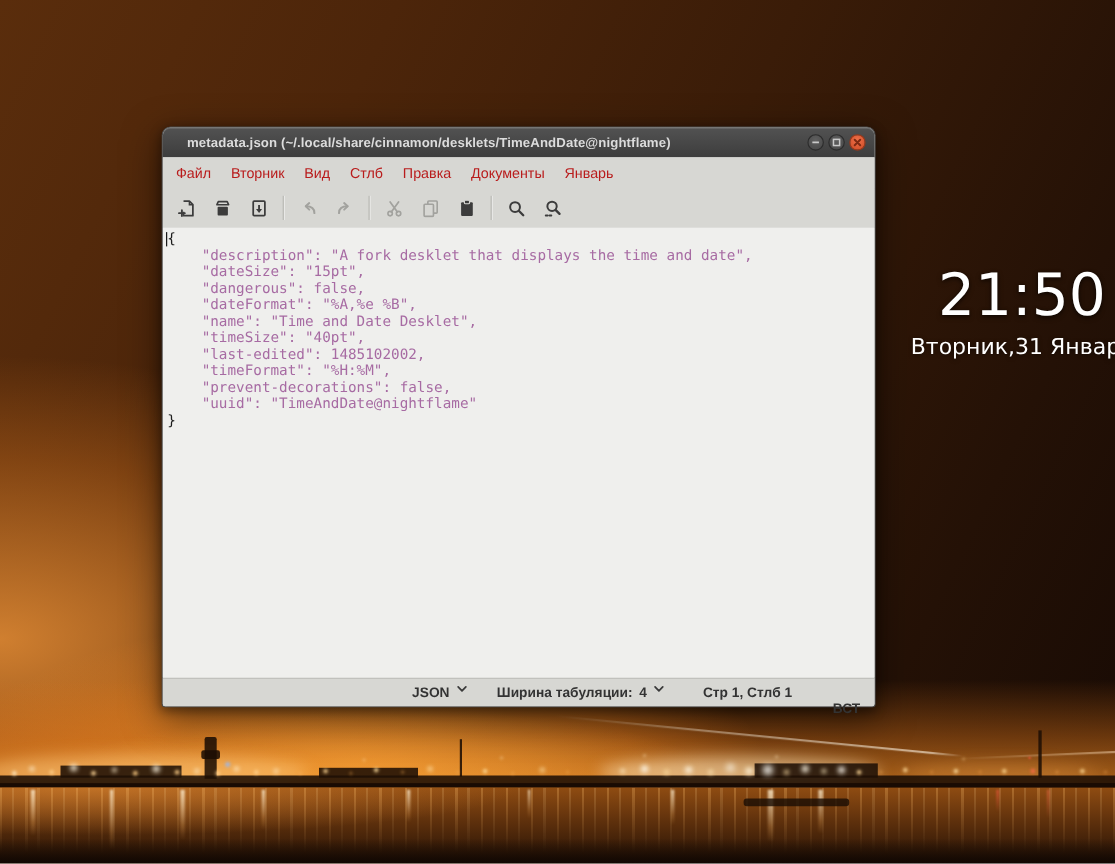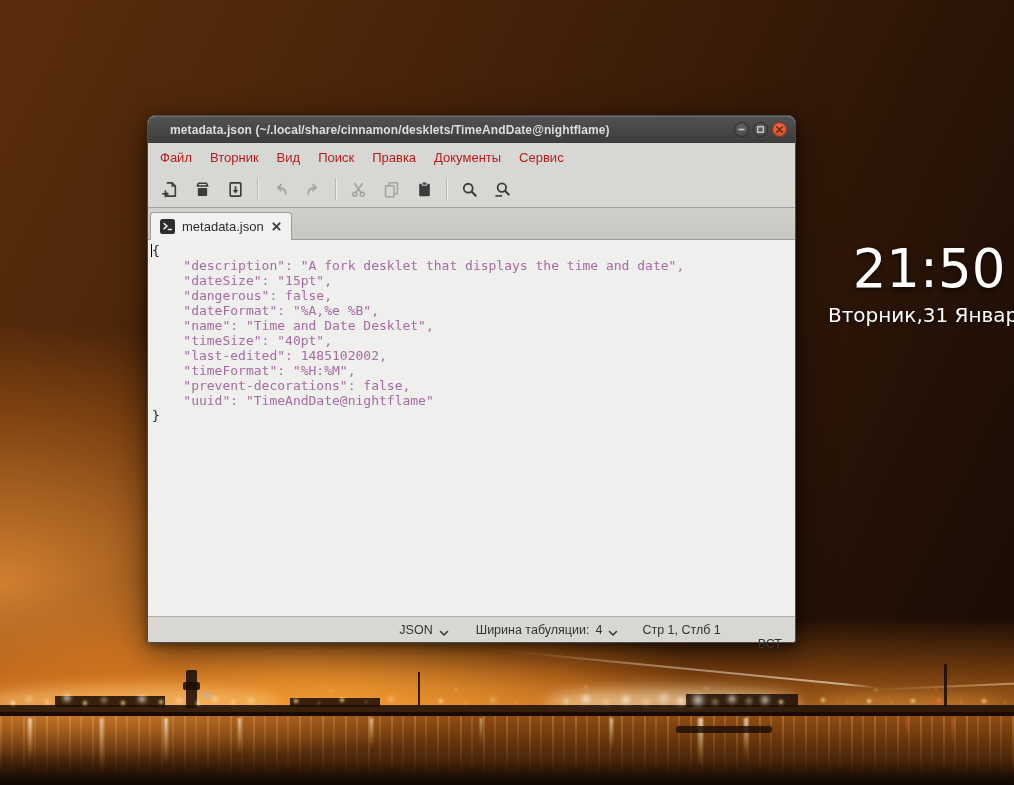--- a/index.html
+++ b/index.html
@@ -131,24 +131,24 @@
     font-family:"DejaVu Sans Mono","Liberation Mono",monospace; font-size:13px; line-height:15px;
     padding:3px 0 0 4px; }
   .editor .line { white-space:pre; }
   .tok-str { color:#a76ba3; }
   .tok-brace { color:#1d1d1d; }
   .caret { position:absolute; left:3px; top:4px; width:1px; height:13px; background:#000; }
 
   .statusbar { height:26px; flex:0 0 26px; background:#d7d7d3; border-top:1px solid #aeaeaa;
     display:flex; align-items:center; justify-content:flex-end; font-size:12.5px; color:#333;
     padding-right:13px; border-radius:0 0 2px 2px; }
-  .sb-item { display:flex; align-items:flex-end; gap:6px; }
+  .sb-item { display:flex; align-items:flex-start; gap:6px;font-weight:bold; }
   .sb-lang { margin-right:0; }
   .sb-tab  { margin-left:27px; }
-  .sb-pos  { margin-left:24px; }
+  .sb-pos  { margin-left:35px; }
   .sb-mode { margin-left:37px;margin-top:28px; }
 </style>
 </head>
 <body>
 
 <div class="desktop">
   <div class="sky-glow"></div>
   <div class="trail trail1"></div>
   <div class="trail trail2"></div>
   <div class="glow-blob glow-left"></div>
@@ -204,24 +204,24 @@
             <path d="M2 2 L7 7 M7 2 L2 7" stroke="#7e2a12" stroke-width="1.8" stroke-linecap="round"></path>
           </svg>
       </div>
     </div>
   </div>
 
   <div class="menubar">
       <span class="menu-item">Файл</span>
       <span class="menu-item">Вторник</span>
       <span class="menu-item">Вид</span>
-      <span class="menu-item">Поиск</span>
+      <span class="menu-item">Стлб</span>
       <span class="menu-item">Правка</span>
       <span class="menu-item">Документы</span>
-      <span class="menu-item">Сервис</span>
+      <span class="menu-item">Январь</span>
     </div>
 
   <div class="toolbar">
       <div class="tb-group">
         <div class="tb-btn">
           <svg width="17" height="17" viewBox="0 0 16 16">
             <path d="M5.5 1.8 h5 l3 3 v9.4 h-8 v-3.4" fill="none" stroke="currentColor" stroke-width="1.5" stroke-linejoin="round"></path>
             <path d="M10.5 1.8 v3 h3" fill="none" stroke="currentColor" stroke-width="1.2"></path>
             <path d="M1.6 12 h5 M4.1 9.5 v5" stroke="currentColor" stroke-width="1.6" stroke-linecap="round"></path>
           </svg>
@@ -288,36 +288,20 @@
         <div class="tb-btn">
           <svg width="17" height="17" viewBox="0 0 16 16">
             <circle cx="7.4" cy="6.2" r="4" fill="none" stroke="currentColor" stroke-width="1.7"></circle>
             <path d="M10.6 9.4 L13.8 12.6" stroke="currentColor" stroke-width="2" stroke-linecap="round"></path>
             <path d="M2 14 h1.6 M5.2 14 h1.6" stroke="currentColor" stroke-width="1.6" stroke-linecap="round"></path>
           </svg>
         </div>
       </div>
     </div>
 
-  <div class="tabbar">
-    <div class="tab">
-      <span class="tab-icon">
-        <svg width="13" height="13" viewBox="0 0 15 15">
-            <path d="M3.5 4 l3.5 3 -3.5 3" fill="none" stroke="#efefef" stroke-width="1.7" stroke-linecap="round" stroke-linejoin="round"></path>
-            <line x1="8.5" y1="11" x2="12" y2="11" stroke="#efefef" stroke-width="1.7" stroke-linecap="round"></line>
-          </svg>
-      </span>
-      <span>metadata.json</span>
-      <span style="display:flex">
-        <svg width="11" height="11" viewBox="0 0 11 11">
-            <path d="M2.4 2.4 L8.6 8.6 M8.6 2.4 L2.4 8.6" stroke="#3f3f3f" stroke-width="2" stroke-linecap="round"></path>
-          </svg>
-      </span>
-    </div>
-  </div>
 
   <div class="editor">
     <div class="caret"></div>
     <div id="editor-lines">
         <div class="line tok-brace">{</div>
         <div class="line tok-str">    "description": "A fork desklet that displays the time and date",</div>
         <div class="line tok-str">    "dateSize": "15pt",</div>
         <div class="line tok-str">    "dangerous": false,</div>
         <div class="line tok-str">    "dateFormat": "%A,%e %B",</div>
         <div class="line tok-str">    "name": "Time and Date Desklet",</div>

